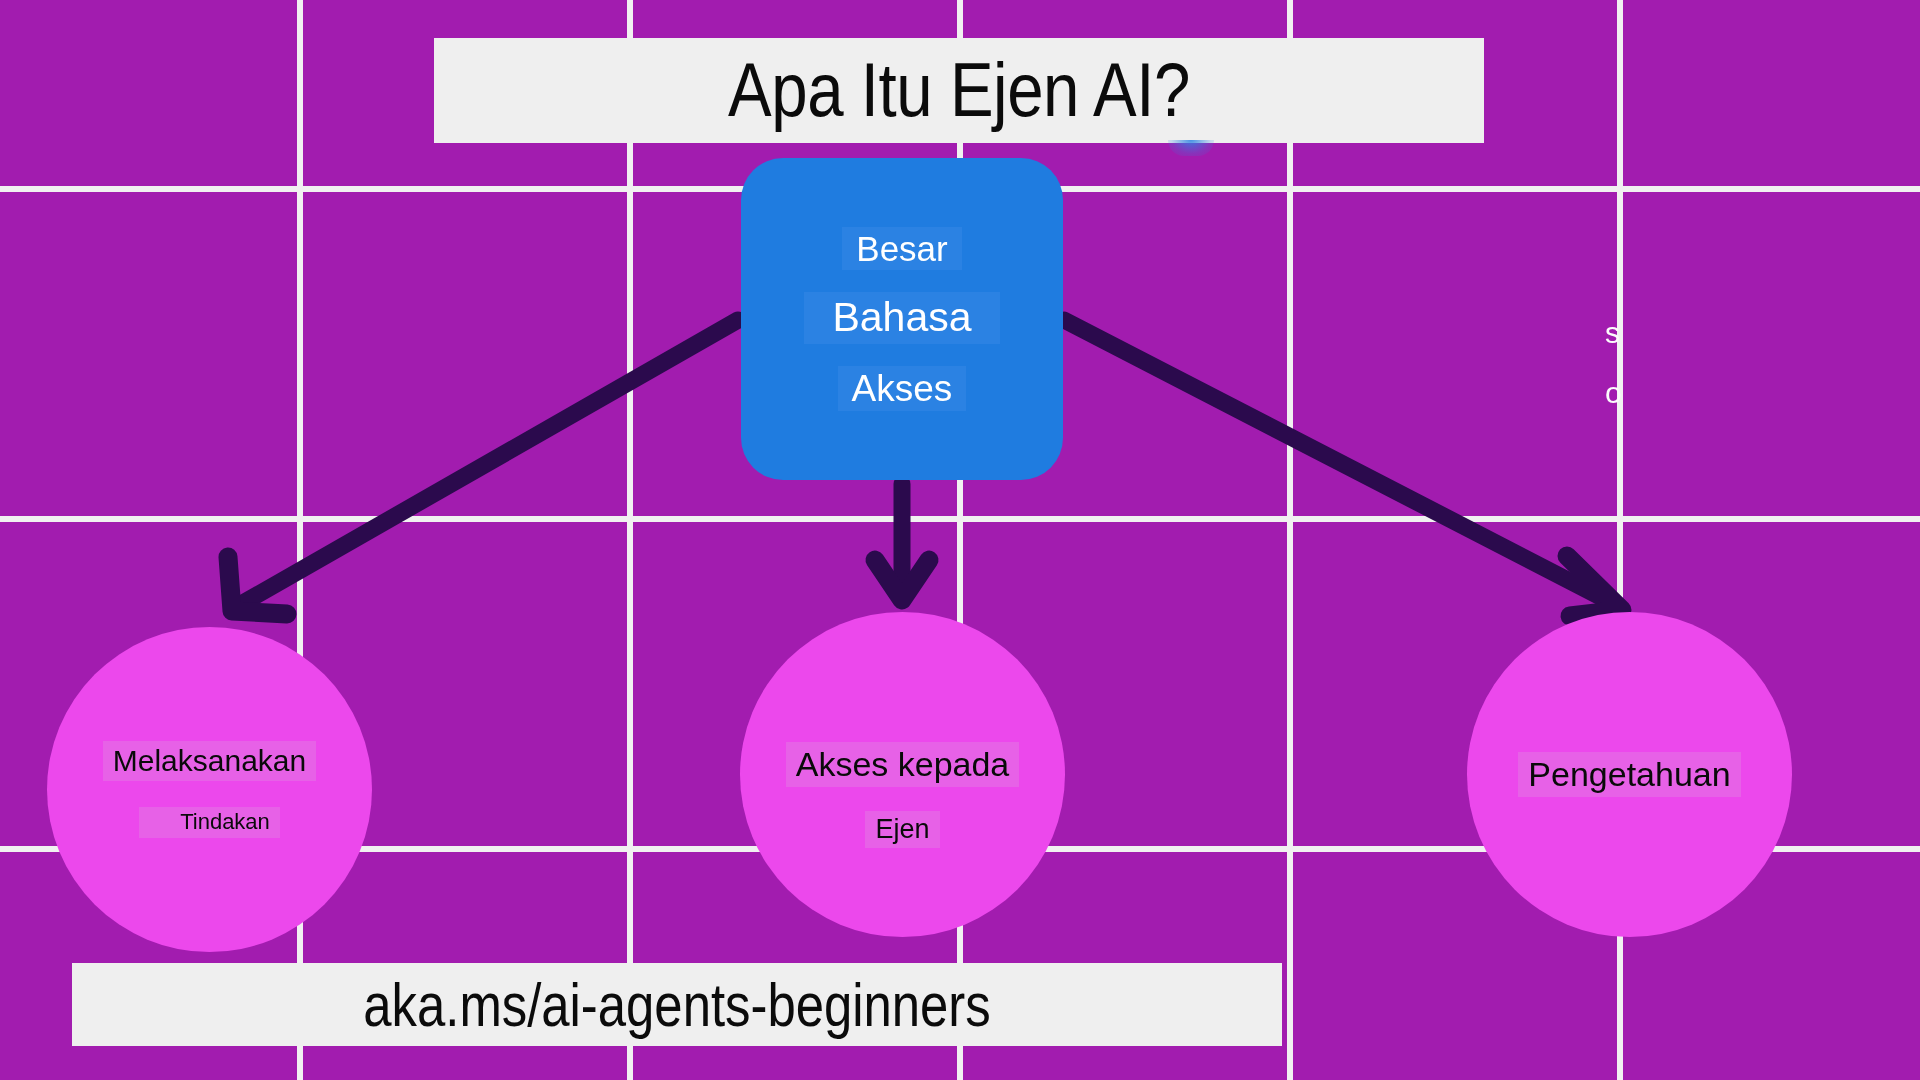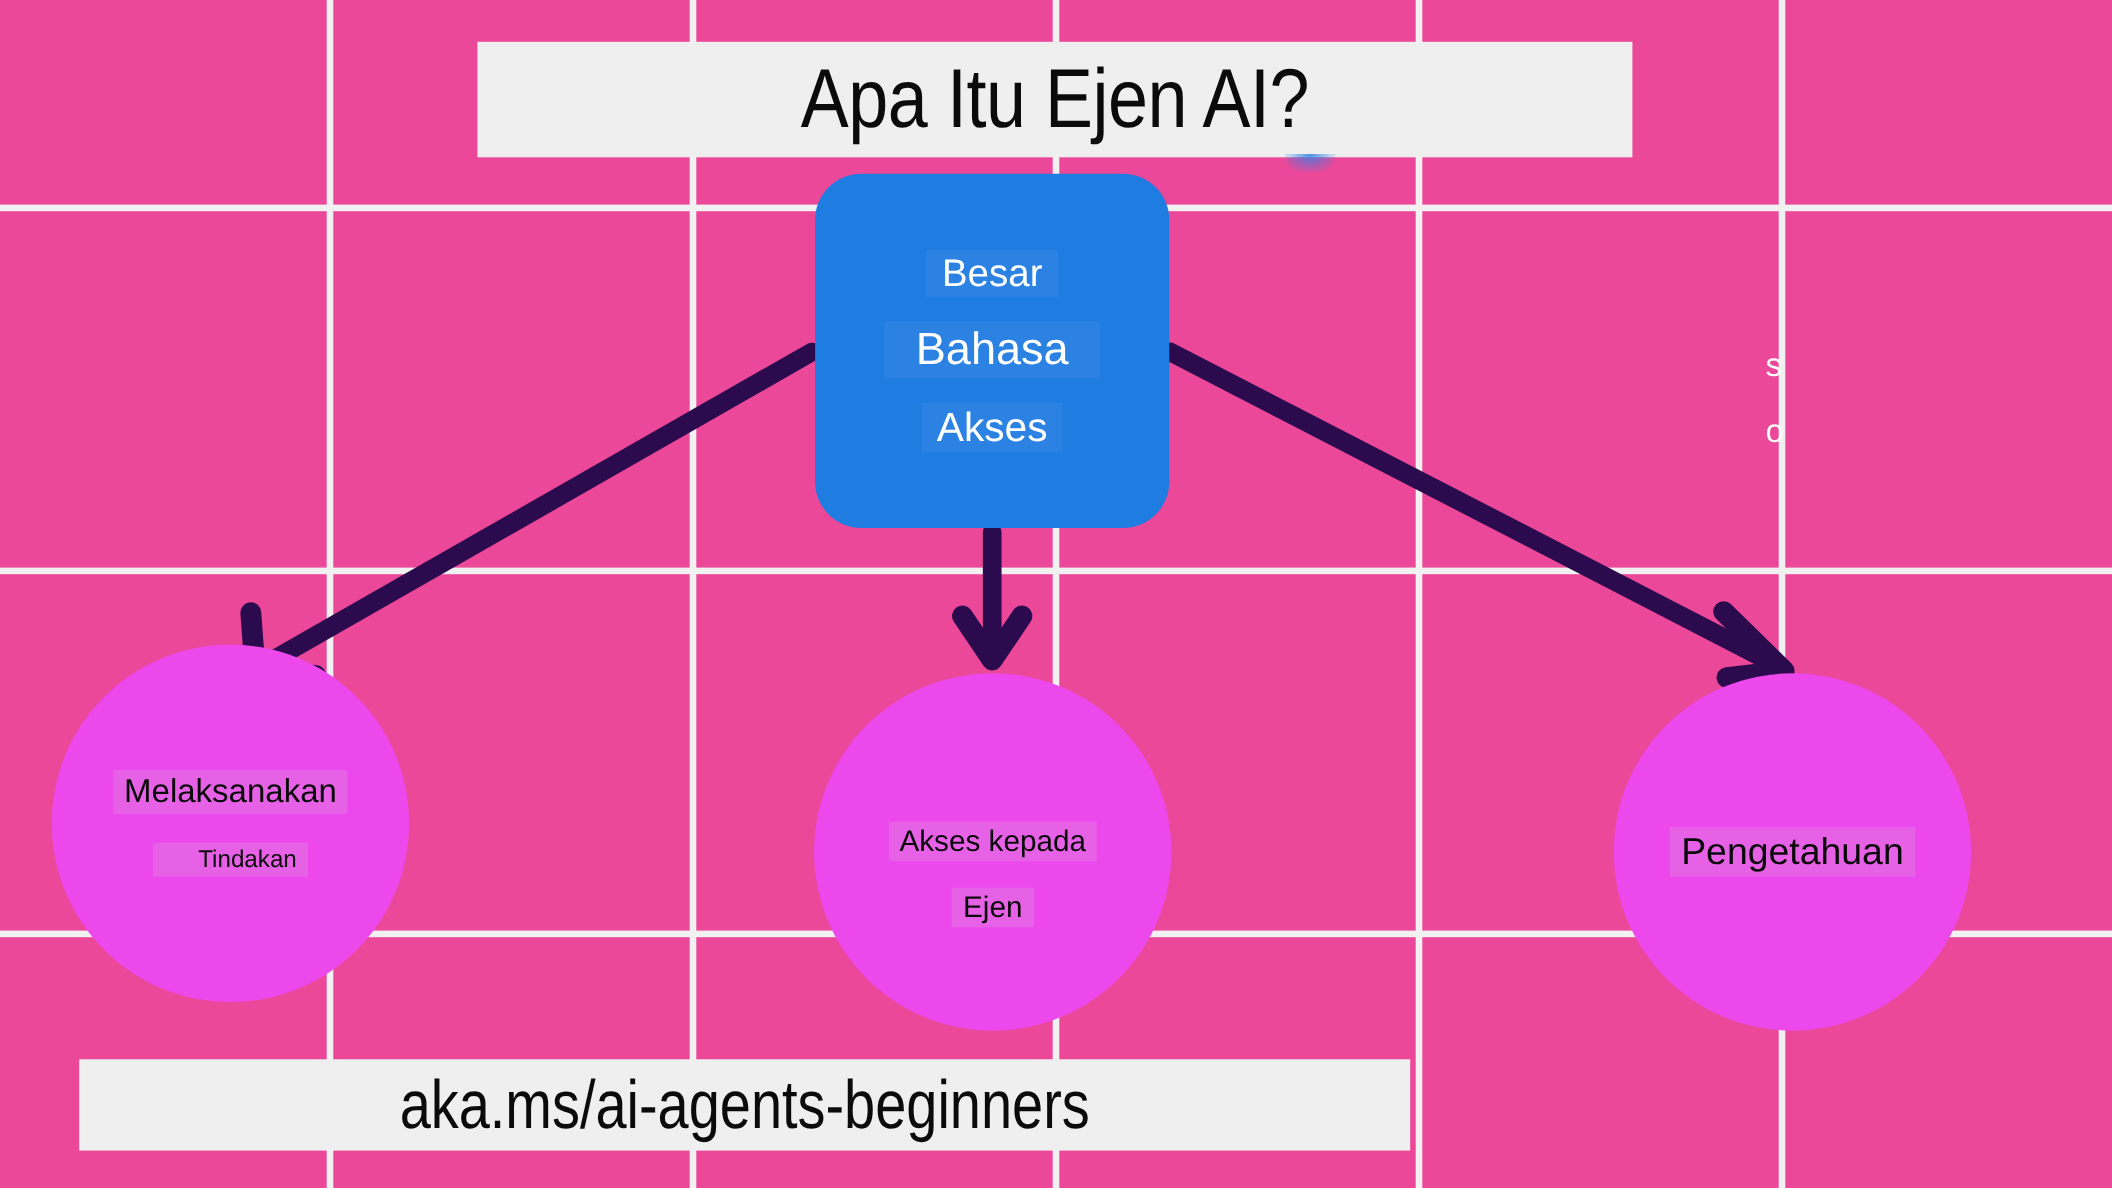--- a/index.html
+++ b/index.html
@@ -9,21 +9,21 @@
     height: 1080px;
     overflow: hidden;
     background: #ffffff;
     font-family: "Liberation Sans", sans-serif;
   }
 
   #stage {
     position: relative;
     width: 1920px;
     height: 1080px;
-    background: #ec4899;
+    background: #a21caf;
     text-align: center;
   }
 
   
   .grid-layer {
     position: absolute;
     inset: 0;
     pointer-events: none;
   }
   .gridline-v {
@@ -118,34 +118,34 @@
   .circle-line {
     color: #0a0a0a;
     background: #e761e7;
     padding: 2px 10px;
     white-space: nowrap;
     line-height: 1.2;
   }
 
   .circle-action {
     left: 47px;
-    top: 586px;
+    top: 627px;
     width: 325px;
     height: 325px;
   }
   .circle-action .c1 { font-size: 30px; margin-bottom: 26px; }
   .circle-action .c2 { font-size: 22px; padding-left: 41px; }
 
   .circle-tools {
     left: 740px;
     top: 612px;
     width: 325px;
     height: 325px;
   }
-  .circle-tools .c1 { font-size: 27px; margin-bottom: 24px; margin-top: 41px; }
+  .circle-tools .c1 { font-size: 34px; margin-bottom: 24px; margin-top: 41px; }
   .circle-tools .c2 { font-size: 27px; }
 
   .circle-knowledge {
     left: 1467px;
     top: 612px;
     width: 325px;
     height: 325px;
   }
   .circle-knowledge .c1 { font-size: 34px; }
 

